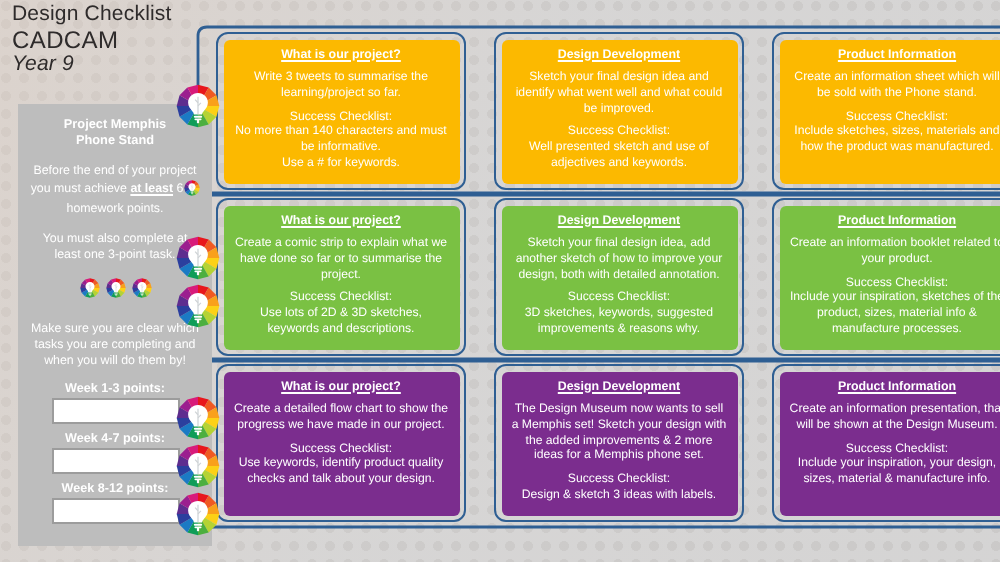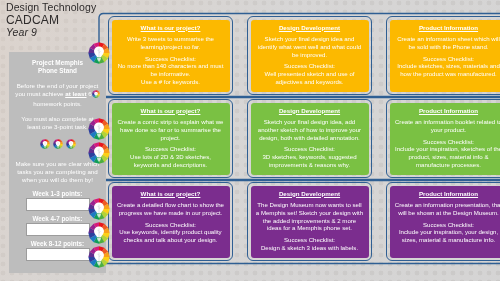--- a/index.html
+++ b/index.html
@@ -109,21 +109,21 @@
 
   <svg class="connectors" width="500" height="281" viewBox="0 0 500 281">
       <g fill="none" stroke="#2f5f93" stroke-width="1.4" stroke-linecap="round">
         <path d="M99 44 L99 18 Q99 13.5 103.5 13.5 L510.5 13.5 Q515 13.5 515 18 L515 93 Q515 97.5 510.5 97.5 L103.5 97.5 Q99 97.5 99 93 L99 64"></path>
         <path d="M99 120 L99 101 Q99 96.5 103.5 96.5 L510.5 96.5 Q515 96.5 515 101 L515 176 Q515 180.5 510.5 180.5 L103.5 180.5 Q99 180.5 99 176 L99 164"></path>
         <path d="M99 200 L99 184 Q99 179.5 103.5 179.5 L510.5 179.5 Q515 179.5 515 184 L515 259 Q515 263.5 510.5 263.5 L103.5 263.5 Q99 263.5 99 259 L99 268"></path>
       </g>
     </svg>
 
   <div class="header">
-    <div class="l1">Design Technology</div>
+    <div class="l1">Design Checklist</div>
     <div class="l2">CADCAM</div>
     <div class="l3">Year 9</div>
   </div>
 
   <div class="sidebar">
     <div class="sb-title">
       <span>Project Memphis</span><br>
       <span>Phone Stand</span>
     </div>
     <div class="sb-p">

